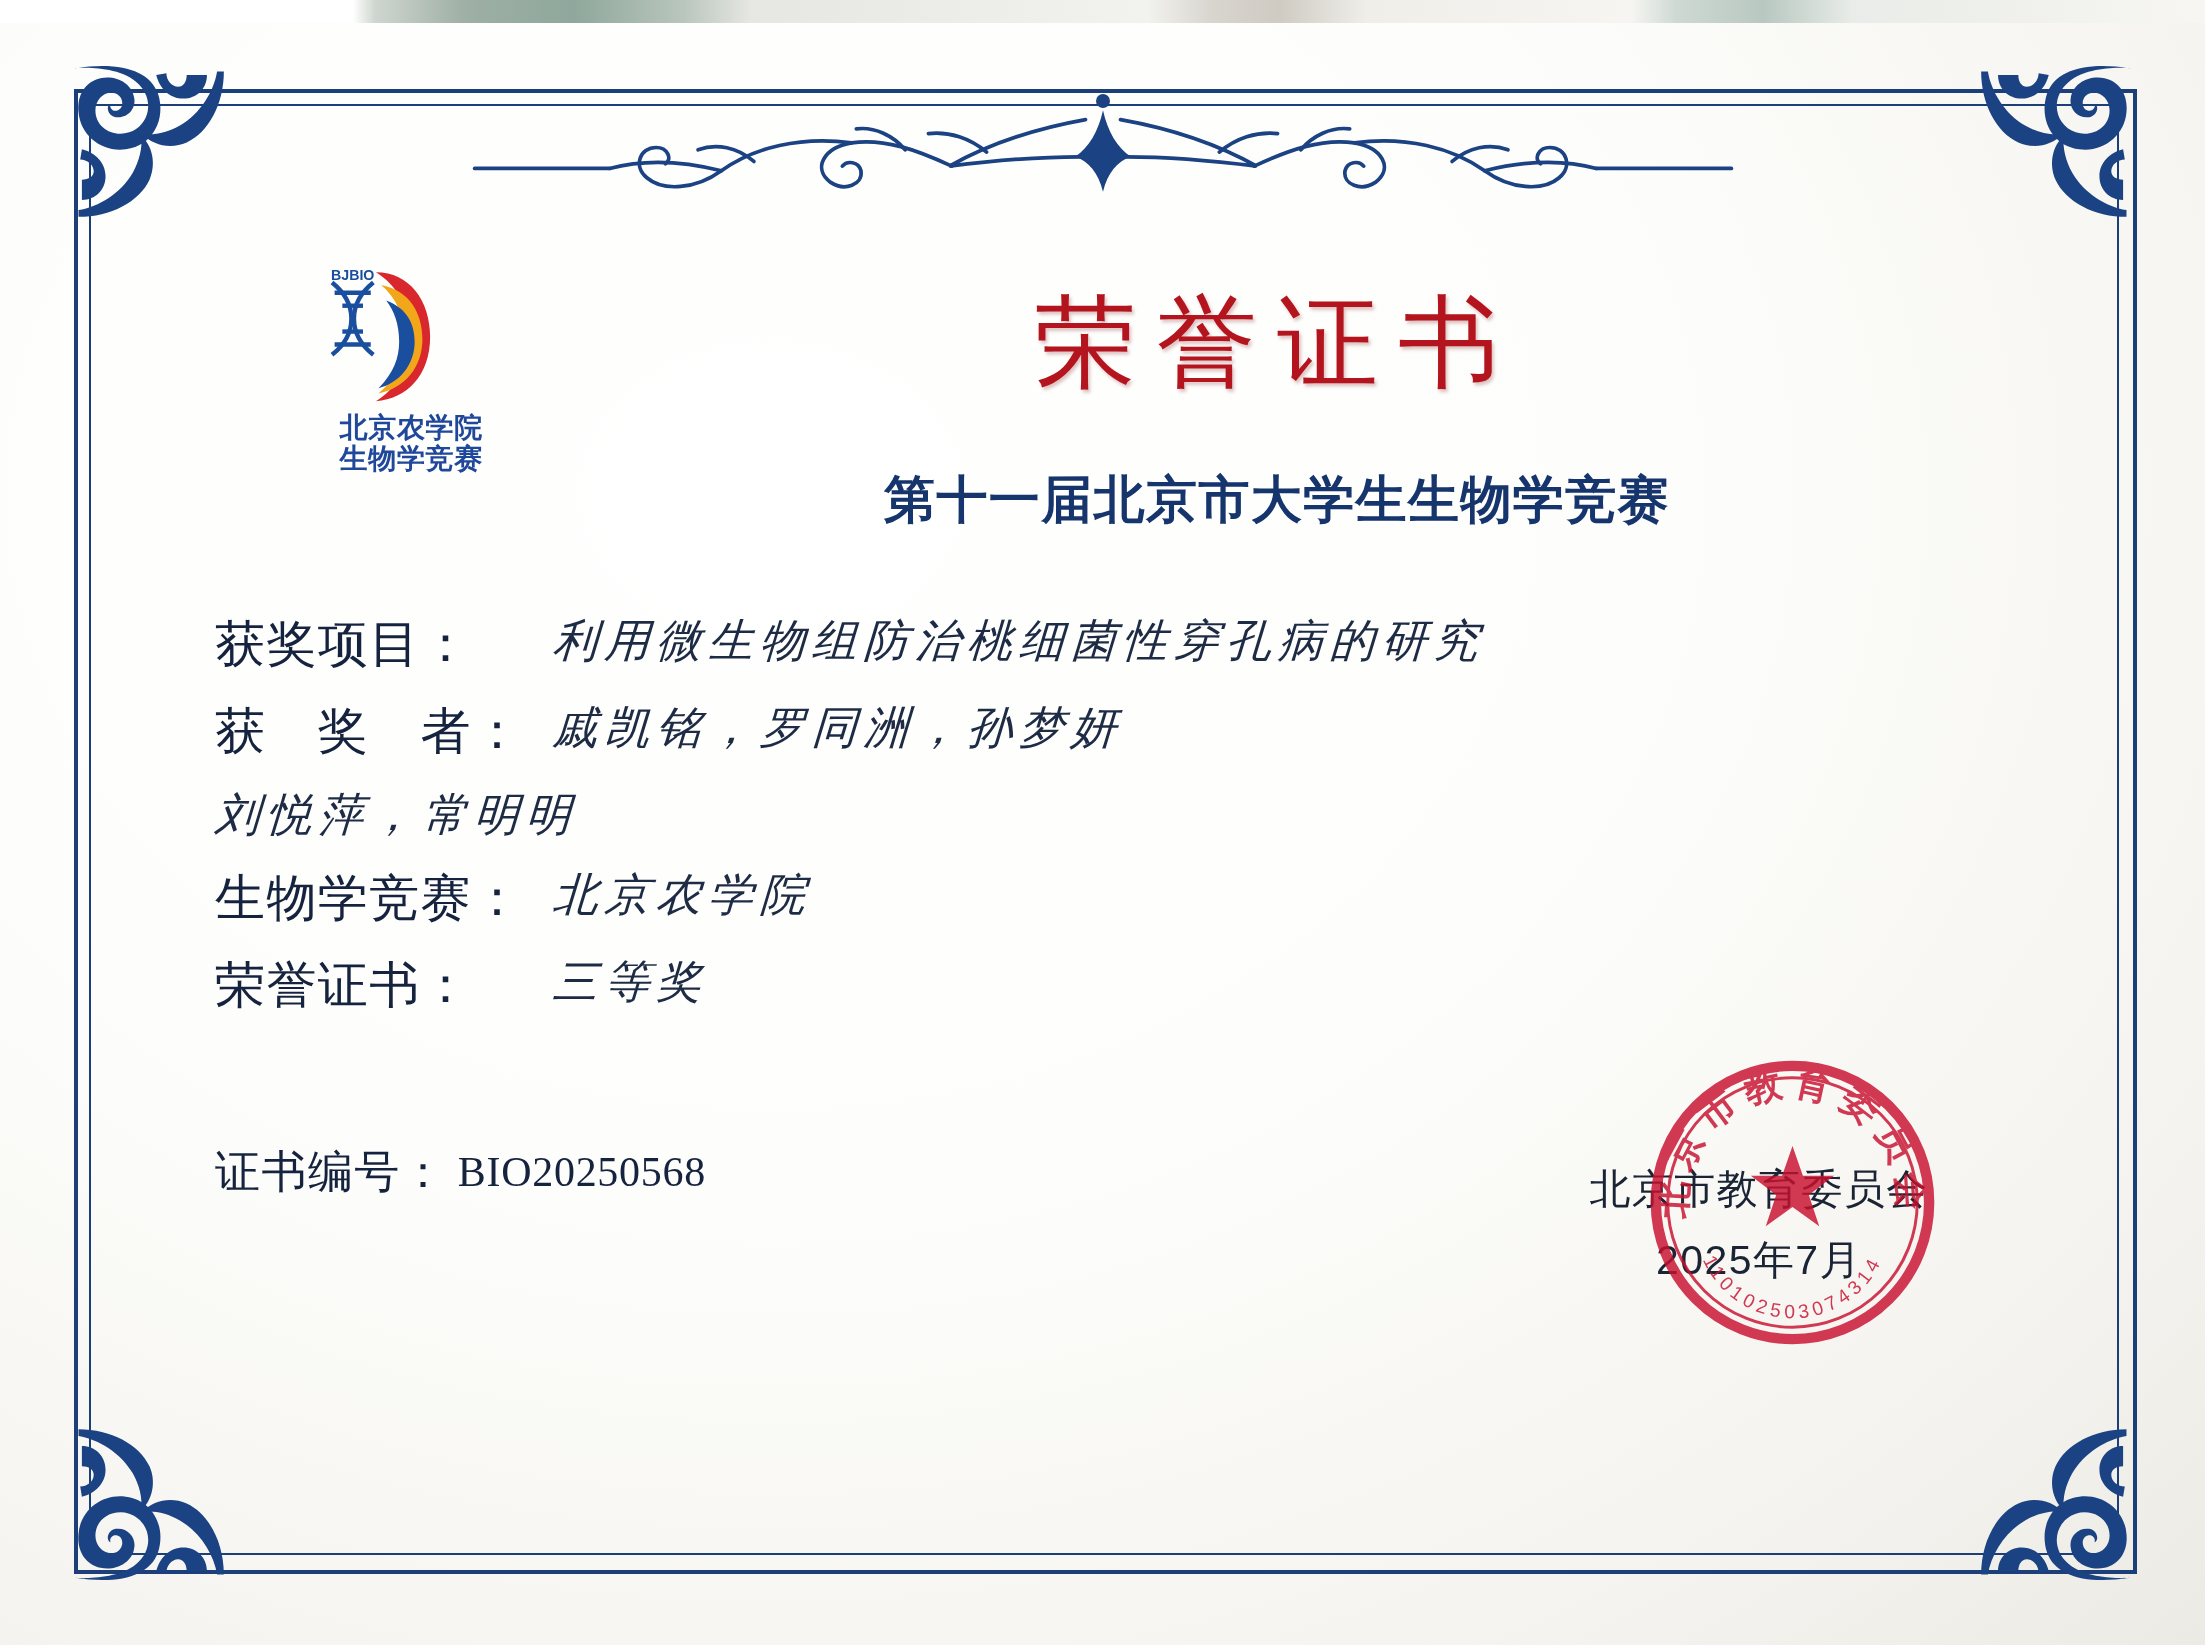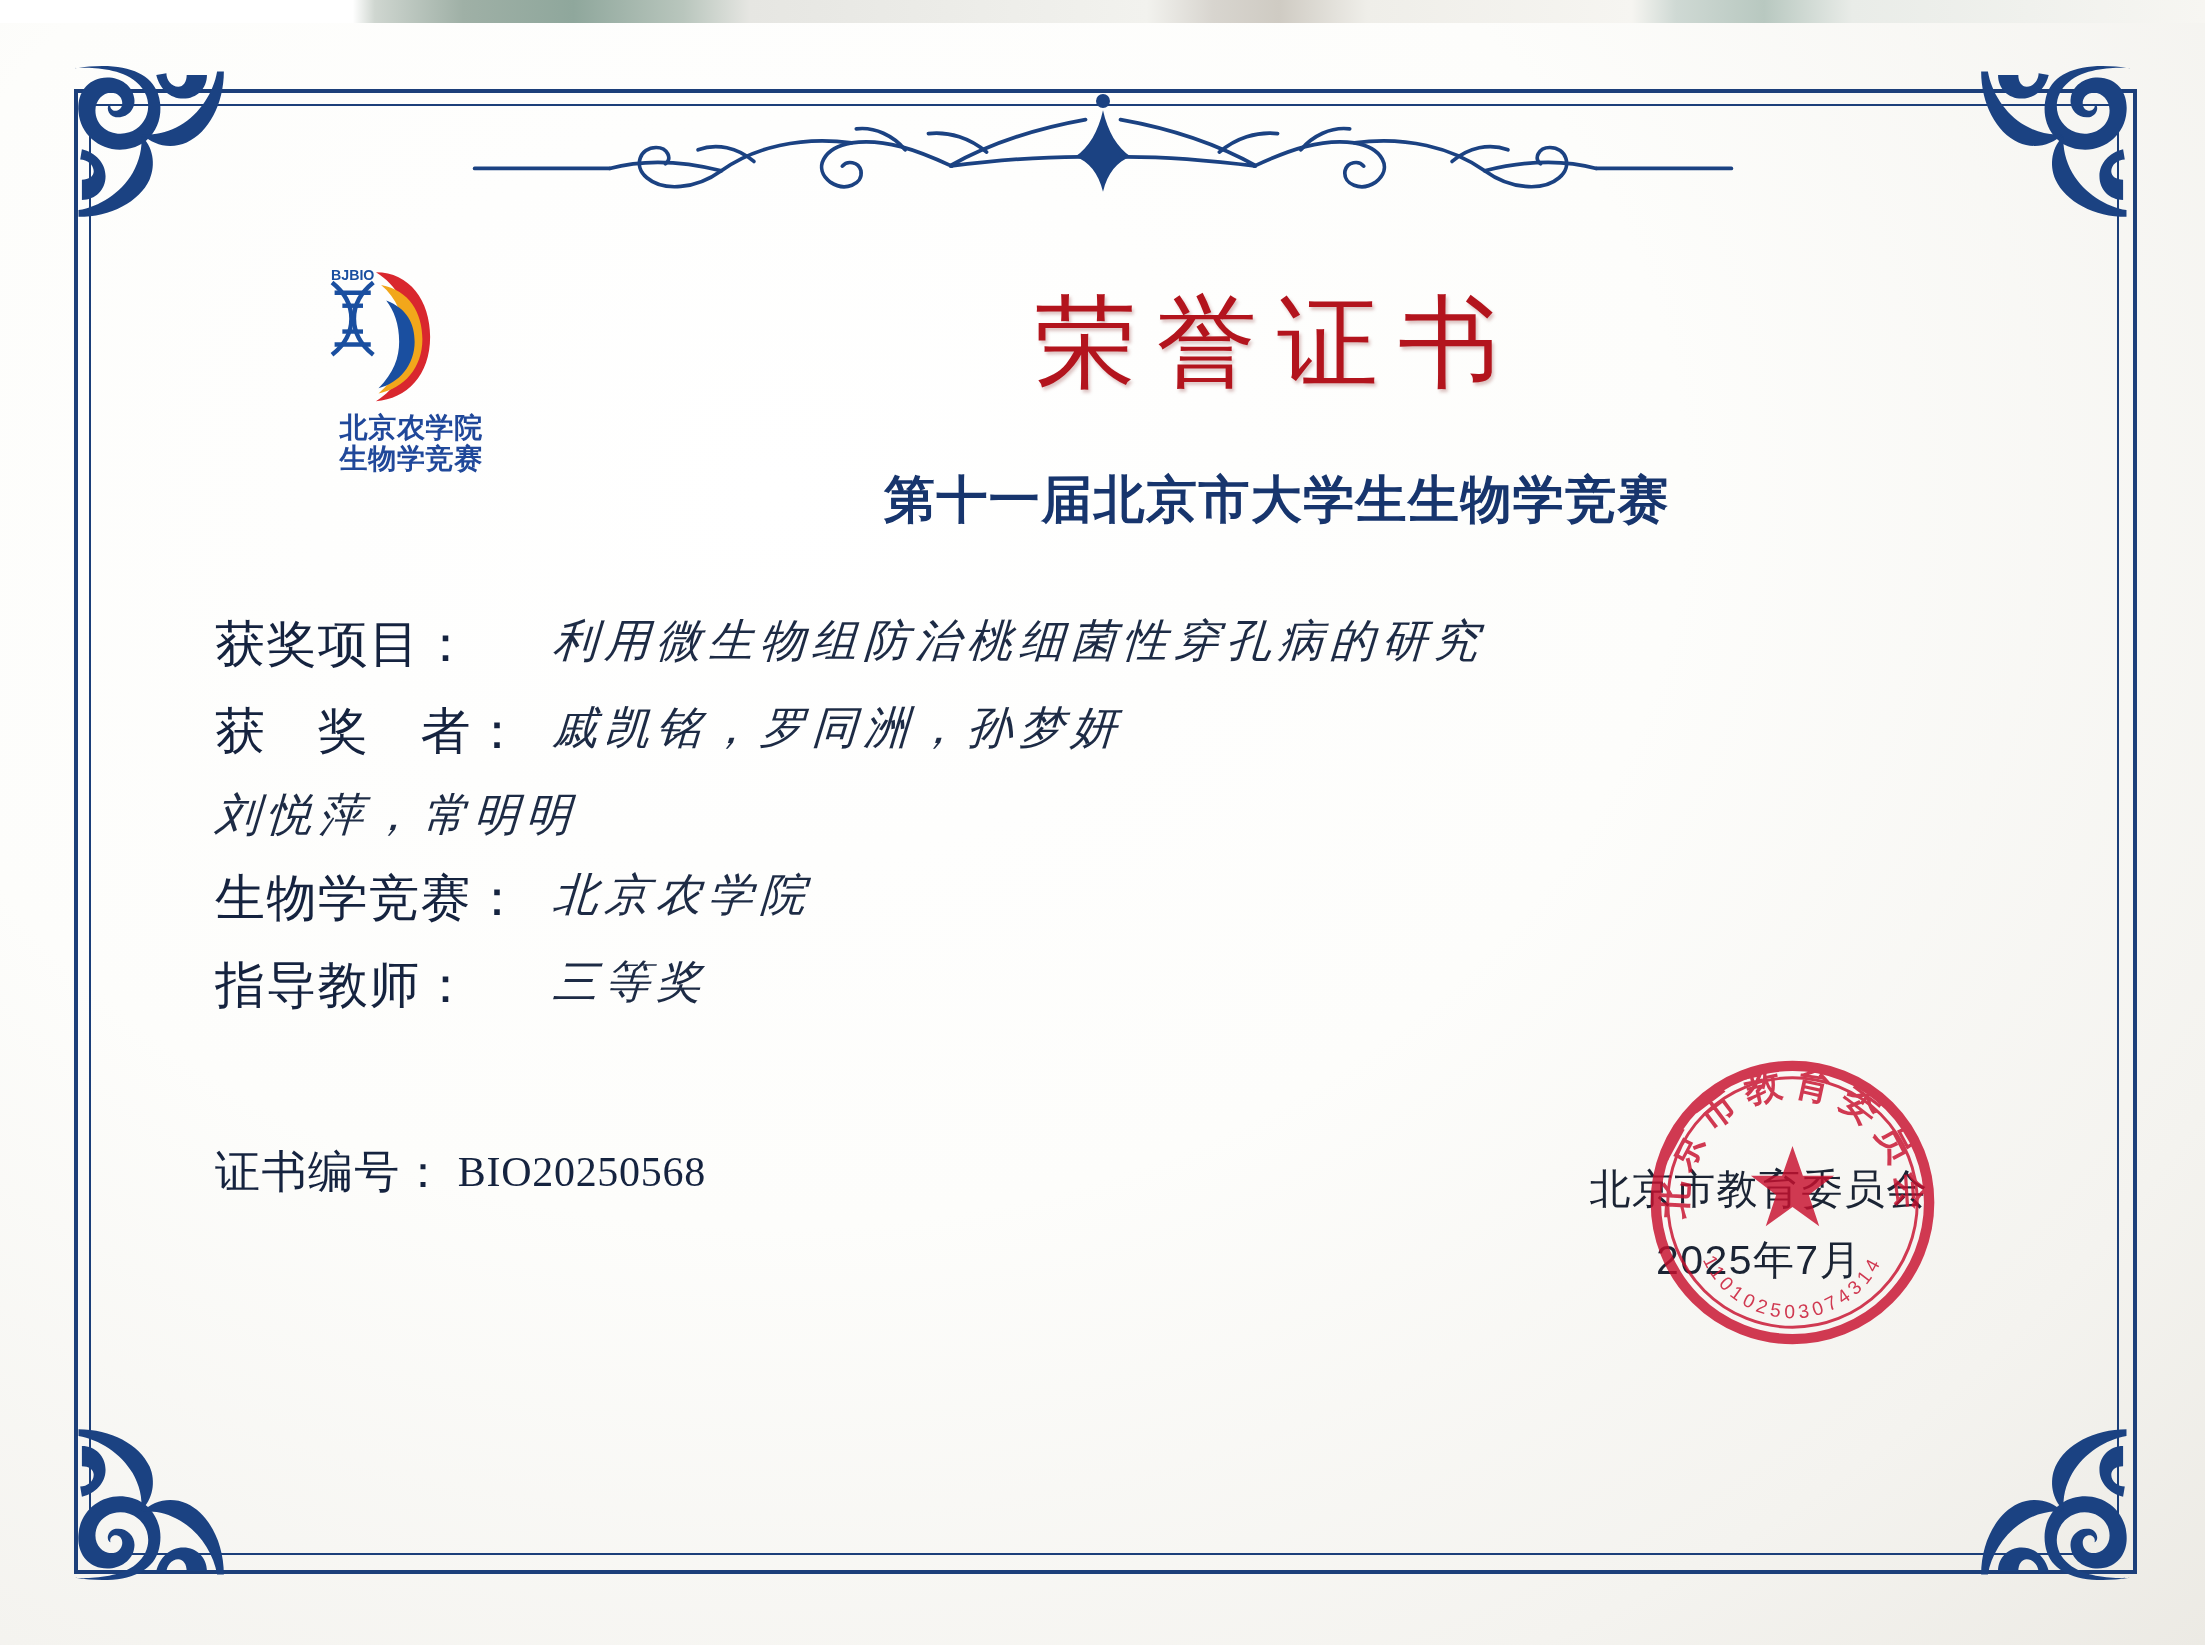--- a/index.html
+++ b/index.html
@@ -317,21 +317,21 @@
     <div class="field-row">
       <span class="field-value">刘悦萍，常明明</span>
     </div>
 
     <div class="field-row">
       <span class="field-label">生物学竞赛：</span>
       <span class="field-value">北京农学院</span>
     </div>
 
     <div class="field-row">
-      <span class="field-label">指导教师：</span>
+      <span class="field-label">荣誉证书：</span>
       <span class="field-value">三等奖</span>
     </div>
   </div>
 
   <div class="cert-no-row">
     <span class="cert-no-label">证书编号：</span>
     <span class="cert-no-value">BIO20250568</span>
   </div>
 
   <div class="issuer">

